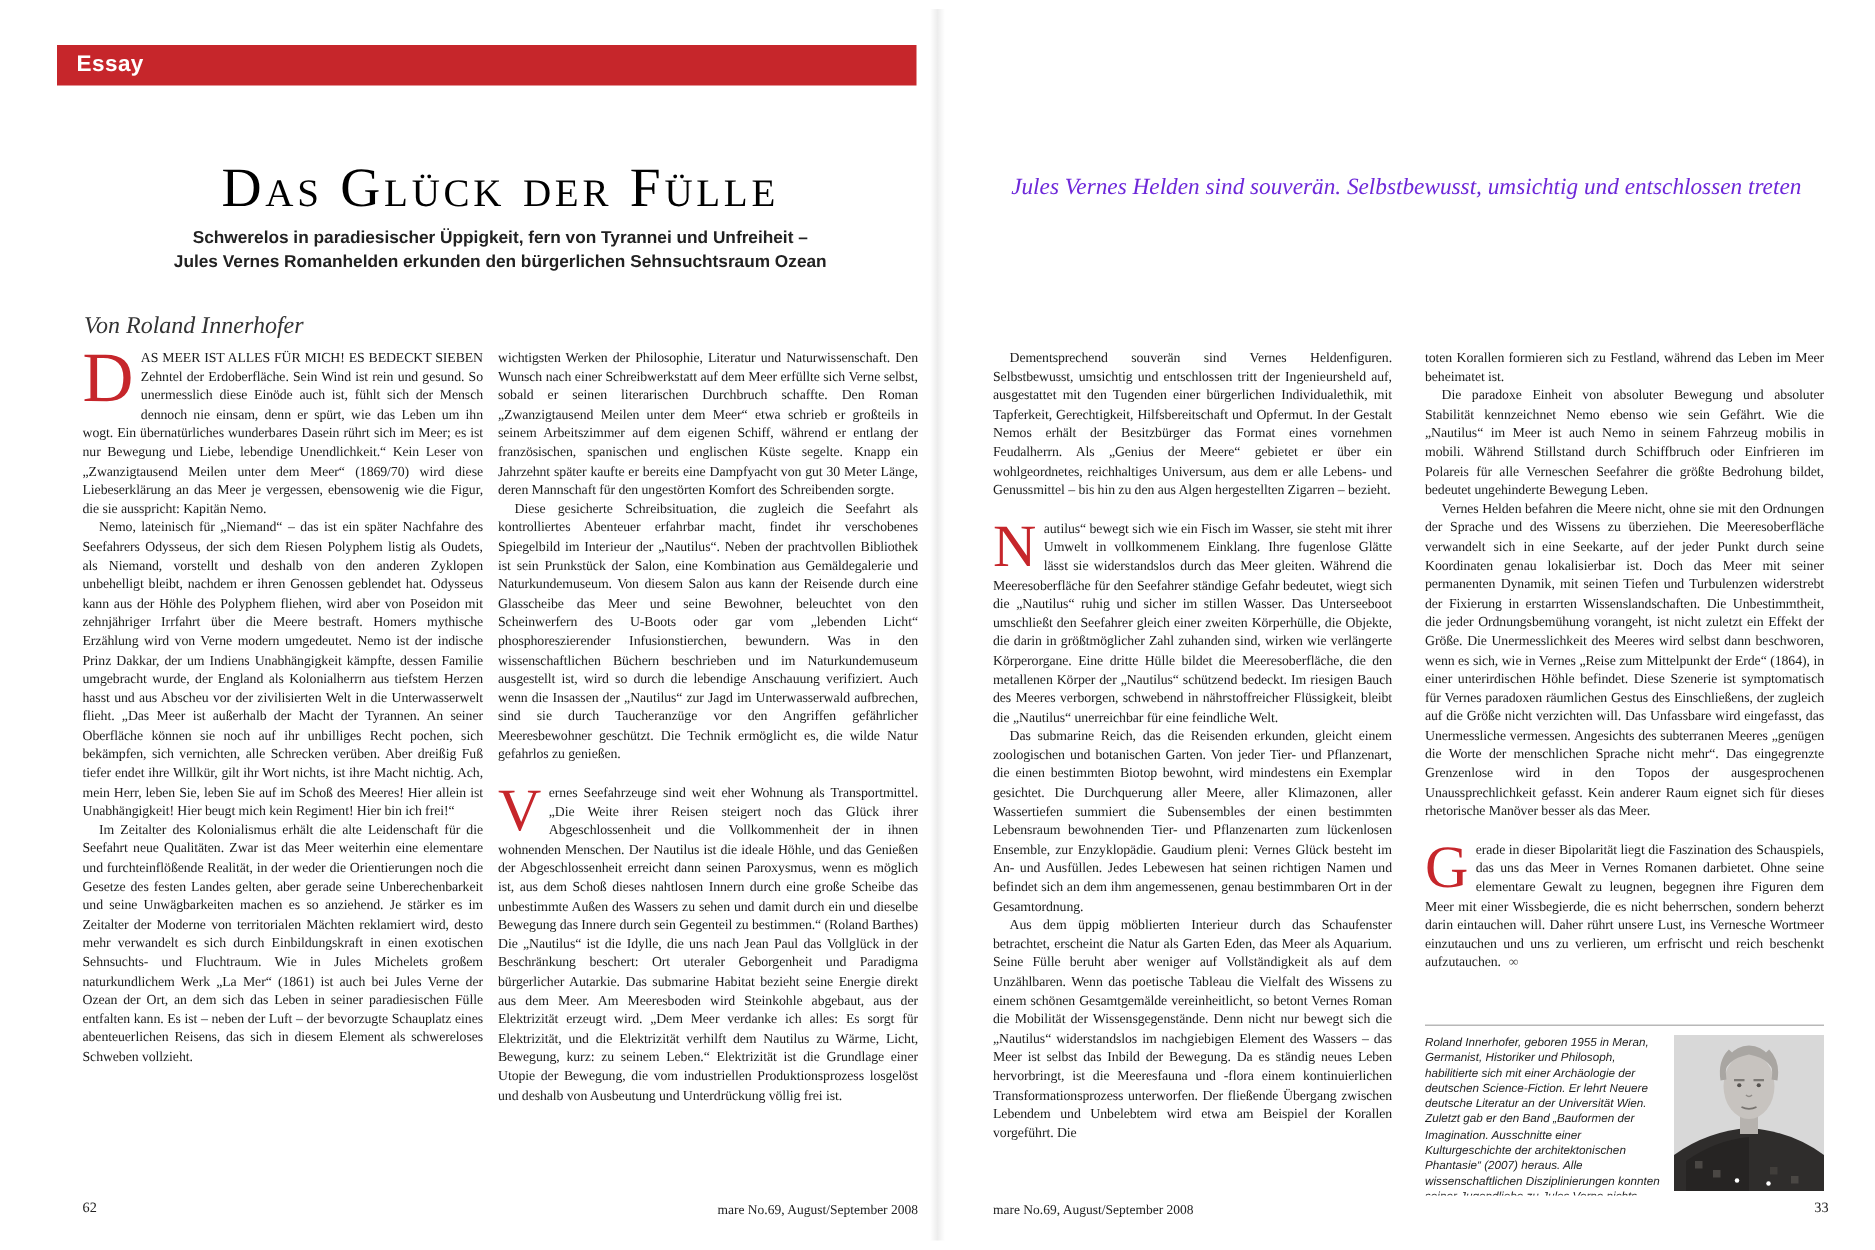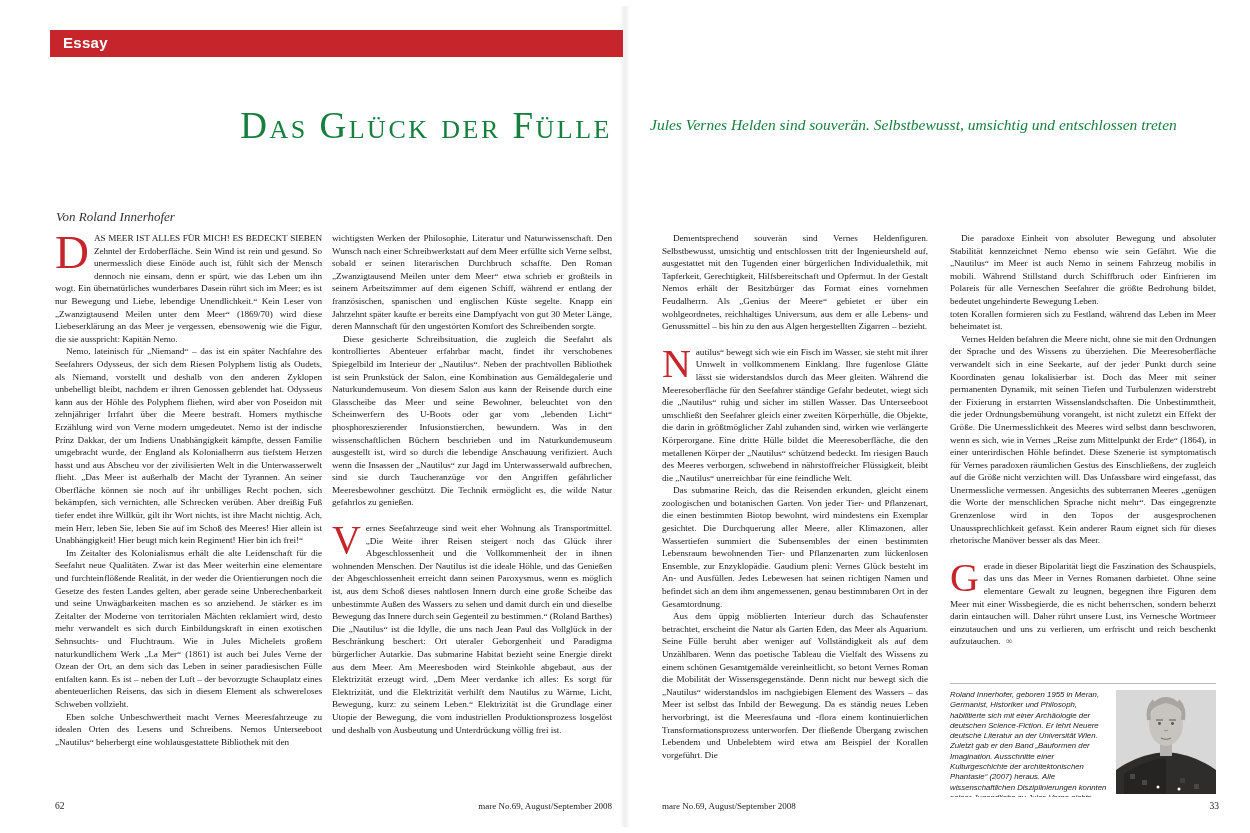--- a/index.html
+++ b/index.html
@@ -7,38 +7,38 @@
     position:relative; width:1250px; height:833px; background:#fff;
     font-family:"Liberation Serif", serif; color:#1b1b1b; overflow:hidden;
     hyphens:auto; -webkit-hyphens:auto;
   }
   .gutter {
     position:absolute; left:620px; top:6px; width:10px; height:821px;
     background:linear-gradient(to right, rgba(0,0,0,0) 0%, rgba(0,0,0,0.07) 50%, rgba(0,0,0,0) 100%);
   }
   
   .kicker-bar {
-    position:absolute; left:50px; top:30px; width:573px; height:27px;
+    position:absolute; left:38px; top:30px; width:573px; height:27px;
     background:#c6262b; color:#fff; box-sizing:border-box; padding-left:13px;
     font-family:"Liberation Sans", sans-serif; font-weight:bold;
     font-size:15px; line-height:26px; letter-spacing:0.3px;
   }
   .title {
     position:absolute; left:55px; top:104px; width:557px; margin:0;
-    text-align:right; font-weight:normal; font-variant:small-caps;
-    font-size:37px; letter-spacing:2.5px; color:#15803d; white-space:nowrap;
+    text-align:center; font-weight:normal; font-variant:small-caps;
+    font-size:37px; letter-spacing:2.5px; color:#000000; white-space:nowrap;
   }
   .subtitle {
     position:absolute; left:40px; top:152px; width:587px; text-align:center;
     font-family:"Liberation Sans", sans-serif; font-weight:bold;
     font-size:11.5px; line-height:15.5px; color:#222;
   }
   .byline {
     position:absolute; left:56px; top:209px; font-style:italic;
-    font-size:13px; color:#333;
+    font-size:16px; color:#333;
   }
   
   .columns { position:absolute; top:232px; height:565px; display:flex; }
   .columns-left  { left:55px;  width:557px; gap:10px; }
   .columns-right { left:662px; width:554px; gap:22px; }
   .col { overflow:hidden; position:relative; height:565px; }
   .col-1a { width:267px; } .col-1b { width:280px; }
   .col-r  { width:268px; }
   .para {
     margin:0; text-align:justify; font-size:9.2px; line-height:12.6px;
@@ -46,22 +46,22 @@
   }
   .para.indent { text-indent:11px; }
   .para.gap { margin-top:13px; }
   .dropcap {
     float:left; color:#c6262b; font-size:40px; line-height:33px;
     padding:1px 5px 0 0; font-family:"Liberation Serif", serif;
   }
   .dropcap-big { font-size:47px; line-height:39px; }
   
   .pullquote {
-    position:absolute; left:650px; top:112px; width:575px; 
-    font-style:italic; font-size:15.5px; line-height:25px; color:#15803d;
+    position:absolute; left:650px; top:112px; width:575px; text-align:center;
+    font-style:italic; font-size:15.5px; line-height:25px; color:#6d28d9;
   }
   .endmark { font-size:9px; color:#555; padding-left:3px; letter-spacing:0; }
   .bio {
     position:absolute; left:0; top:451px; width:268px; height:114px;
     border-top:1px solid #b8b8b8; padding-top:6px; box-sizing:border-box;
     display:flex; gap:8px;
   }
   .bio-text {
     width:158px; font-family:"Liberation Sans", sans-serif; font-style:italic;
     font-size:7.8px; line-height:10.3px; color:#222; text-align:left;
@@ -80,32 +80,35 @@
 <body>
 
 <div class="spread">
 
   <div class="kicker-bar">
     <span>Essay</span>
   </div>
 
   <h1 class="title">Das Glück der Fülle</h1>
 
+  <div class="subtitle">
+    <div>Schwerelos in paradiesischer Üppigkeit, fern von Tyrannei und Unfreiheit –</div>
+    <div>Jules Vernes Romanhelden erkunden den bürgerlichen Sehnsuchtsraum Ozean</div>
+  </div>
 
   <div class="byline">Von Roland Innerhofer</div>
 
   <div class="columns columns-left">
     <div class="col col-1a">
       <p class="para">
         <span class="dropcap dropcap-big">D</span>
         <span>AS MEER IST ALLES FÜR MICH! ES BEDECKT SIEBEN Zehntel der Erdoberfläche. Sein Wind ist rein und gesund. So unermesslich diese Einöde auch ist, fühlt sich der Mensch dennoch nie einsam, denn er spürt, wie das Leben um ihn wogt. Ein übernatürliches wunderbares Dasein rührt sich im Meer; es ist nur Bewegung und Liebe, lebendige Unendlichkeit.“ Kein Leser von „Zwanzigtausend Meilen unter dem Meer“ (1869/70) wird diese Liebeserklärung an das Meer je vergessen, ebensowenig wie die Figur, die sie ausspricht: Kapitän Nemo.</span>
       </p>
       <p class="para indent">Nemo, lateinisch für „Niemand“ – das ist ein später Nachfahre des Seefahrers Odysseus, der sich dem Riesen Polyphem listig als Oudets, als Niemand, vorstellt und deshalb von den anderen Zyklopen unbehelligt bleibt, nachdem er ihren Genossen geblendet hat. Odysseus kann aus der Höhle des Polyphem fliehen, wird aber von Poseidon mit zehnjähriger Irrfahrt über die Meere bestraft. Homers mythische Erzählung wird von Verne modern umgedeutet. Nemo ist der indische Prinz Dakkar, der um Indiens Unabhängigkeit kämpfte, dessen Familie umgebracht wurde, der England als Kolonialherrn aus tiefstem Herzen hasst und aus Abscheu vor der zivilisierten Welt in die Unterwasserwelt flieht. „Das Meer ist außerhalb der Macht der Tyrannen. An seiner Oberfläche können sie noch auf ihr unbilliges Recht pochen, sich bekämpfen, sich vernichten, alle Schrecken verüben. Aber dreißig Fuß tiefer endet ihre Willkür, gilt ihr Wort nichts, ist ihre Macht nichtig. Ach, mein Herr, leben Sie, leben Sie auf im Schoß des Meeres! Hier allein ist Unabhängigkeit! Hier beugt mich kein Regiment! Hier bin ich frei!“</p>
       <p class="para indent">Im Zeitalter des Kolonialismus erhält die alte Leidenschaft für die Seefahrt neue Qualitäten. Zwar ist das Meer weiterhin eine elementare und furchteinflößende Realität, in der weder die Orientierungen noch die Gesetze des festen Landes gelten, aber gerade seine Unberechenbarkeit und seine Unwägbarkeiten machen es so anziehend. Je stärker es im Zeitalter der Moderne von territorialen Mächten reklamiert wird, desto mehr verwandelt es sich durch Einbildungskraft in einen exotischen Sehnsuchts- und Fluchtraum. Wie in Jules Michelets großem naturkundlichem Werk „La Mer“ (1861) ist auch bei Jules Verne der Ozean der Ort, an dem sich das Leben in seiner paradiesischen Fülle entfalten kann. Es ist – neben der Luft – der bevorzugte Schauplatz eines abenteuerlichen Reisens, das sich in diesem Element als schwereloses Schweben vollzieht.</p>
-      <p class="para indent">Eben solche Unbeschwertheit macht Vernes Meeresfahrzeuge zu idealen Orten des Lesens und Schreibens. Nemos Unterseeboot „Nautilus“ beherbergt eine wohlausgestattete Bibliothek mit den</p>
     </div>
     <div class="col col-1b">
       <p class="para">wichtigsten Werken der Philosophie, Literatur und Naturwissenschaft. Den Wunsch nach einer Schreibwerkstatt auf dem Meer erfüllte sich Verne selbst, sobald er seinen literarischen Durchbruch schaffte. Den Roman „Zwanzigtausend Meilen unter dem Meer“ etwa schrieb er großteils in seinem Arbeitszimmer auf dem eigenen Schiff, während er entlang der französischen, spanischen und englischen Küste segelte. Knapp ein Jahrzehnt später kaufte er bereits eine Dampfyacht von gut 30 Meter Länge, deren Mannschaft für den ungestörten Komfort des Schreibenden sorgte.</p>
       <p class="para indent">Diese gesicherte Schreibsituation, die zugleich die Seefahrt als kontrolliertes Abenteuer erfahrbar macht, findet ihr verschobenes Spiegelbild im Interieur der „Nautilus“. Neben der prachtvollen Bibliothek ist sein Prunkstück der Salon, eine Kombination aus Gemäldegalerie und Naturkundemuseum. Von diesem Salon aus kann der Reisende durch eine Glasscheibe das Meer und seine Bewohner, beleuchtet von den Scheinwerfern des U-Boots oder gar vom „lebenden Licht“ phosphoreszierender Infusionstierchen, bewundern. Was in den wissenschaftlichen Büchern beschrieben und im Naturkundemuseum ausgestellt ist, wird so durch die lebendige Anschauung verifiziert. Auch wenn die Insassen der „Nautilus“ zur Jagd im Unterwasserwald aufbrechen, sind sie durch Taucheranzüge vor den Angriffen gefährlicher Meeresbewohner geschützt. Die Technik ermöglicht es, die wilde Natur gefahrlos zu genießen.</p>
       <p class="para gap">
         <span class="dropcap">V</span>
         <span>ernes Seefahrzeuge sind weit eher Wohnung als Transportmittel. „Die Weite ihrer Reisen steigert noch das Glück ihrer Abgeschlossenheit und die Vollkommenheit der in ihnen wohnenden Menschen. Der Nautilus ist die ideale Höhle, und das Genießen der Abgeschlossenheit erreicht dann seinen Paroxysmus, wenn es möglich ist, aus dem Schoß dieses nahtlosen Innern durch eine große Scheibe das unbestimmte Außen des Wassers zu sehen und damit durch ein und dieselbe Bewegung das Innere durch sein Gegenteil zu bestimmen.“ (Roland Barthes) Die „Nautilus“ ist die Idylle, die uns nach Jean Paul das Vollglück in der Beschränkung beschert: Ort uteraler Geborgenheit und Paradigma bürgerlicher Autarkie. Das submarine Habitat bezieht seine Energie direkt aus dem Meer. Am Meeresboden wird Steinkohle abgebaut, aus der Elektrizität erzeugt wird. „Dem Meer verdanke ich alles: Es sorgt für Elektrizität, und die Elektrizität verhilft dem Nautilus zu Wärme, Licht, Bewegung, kurz: zu seinem Leben.“ Elektrizität ist die Grundlage einer Utopie der Bewegung, die vom industriellen Produktionsprozess losgelöst und deshalb von Ausbeutung und Unterdrückung völlig frei ist.</span>
       </p>
     </div>
   </div>
@@ -125,22 +128,22 @@
     <div class="col col-r">
       <p class="para indent">Dementsprechend souverän sind Vernes Heldenfiguren. Selbstbewusst, umsichtig und entschlossen tritt der Ingenieursheld auf, ausgestattet mit den Tugenden einer bürgerlichen Individualethik, mit Tapferkeit, Gerechtigkeit, Hilfsbereitschaft und Opfermut. In der Gestalt Nemos erhält der Besitzbürger das Format eines vornehmen Feudalherrn. Als „Genius der Meere“ gebietet er über ein wohlgeordnetes, reichhaltiges Universum, aus dem er alle Lebens- und Genussmittel – bis hin zu den aus Algen hergestellten Zigarren – bezieht.</p>
       <p class="para gap">
         <span class="dropcap">N</span>
         <span>autilus“ bewegt sich wie ein Fisch im Wasser, sie steht mit ihrer Umwelt in vollkommenem Einklang. Ihre fugenlose Glätte lässt sie widerstandslos durch das Meer gleiten. Während die Meeresoberfläche für den Seefahrer ständige Gefahr bedeutet, wiegt sich die „Nautilus“ ruhig und sicher im stillen Wasser. Das Unterseeboot umschließt den Seefahrer gleich einer zweiten Körperhülle, die Objekte, die darin in größtmöglicher Zahl zuhanden sind, wirken wie verlängerte Körperorgane. Eine dritte Hülle bildet die Meeresoberfläche, die den metallenen Körper der „Nautilus“ schützend bedeckt. Im riesigen Bauch des Meeres verborgen, schwebend in nährstoffreicher Flüssigkeit, bleibt die „Nautilus“ unerreichbar für eine feindliche Welt.</span>
       </p>
       <p class="para indent">Das submarine Reich, das die Reisenden erkunden, gleicht einem zoologischen und botanischen Garten. Von jeder Tier- und Pflanzenart, die einen bestimmten Biotop bewohnt, wird mindestens ein Exemplar gesichtet. Die Durchquerung aller Meere, aller Klimazonen, aller Wassertiefen summiert die Subensembles der einen bestimmten Lebensraum bewohnenden Tier- und Pflanzenarten zum lückenlosen Ensemble, zur Enzyklopädie. Gaudium pleni: Vernes Glück besteht im An- und Ausfüllen. Jedes Lebewesen hat seinen richtigen Namen und befindet sich an dem ihm angemessenen, genau bestimmbaren Ort in der Gesamtordnung.</p>
       <p class="para indent">Aus dem üppig möblierten Interieur durch das Schaufenster betrachtet, erscheint die Natur als Garten Eden, das Meer als Aquarium. Seine Fülle beruht aber weniger auf Vollständigkeit als auf dem Unzählbaren. Wenn das poetische Tableau die Vielfalt des Wissens zu einem schönen Gesamtgemälde vereinheitlicht, so betont Vernes Roman die Mobilität der Wissensgegenstände. Denn nicht nur bewegt sich die „Nautilus“ widerstandslos im nachgiebigen Element des Wassers – das Meer ist selbst das Inbild der Bewegung. Da es ständig neues Leben hervorbringt, ist die Meeresfauna und -flora einem kontinuierlichen Transformationsprozess unterworfen. Der fließende Übergang zwischen Lebendem und Unbelebtem wird etwa am Beispiel der Korallen vorgeführt. Die</p>
     </div>
     <div class="col col-r">
+      <p class="para">toten Korallen formieren sich zu Festland, während das Leben im Meer beheimatet ist.</p>
       <p class="para indent">Die paradoxe Einheit von absoluter Bewegung und absoluter Stabilität kennzeichnet Nemo ebenso wie sein Gefährt. Wie die „Nautilus“ im Meer ist auch Nemo in seinem Fahrzeug mobilis in mobili. Während Stillstand durch Schiffbruch oder Einfrieren im Polareis für alle Verneschen Seefahrer die größte Bedrohung bildet, bedeutet ungehinderte Bewegung Leben.</p>
-      <p class="para">toten Korallen formieren sich zu Festland, während das Leben im Meer beheimatet ist.</p>
       <p class="para indent">Vernes Helden befahren die Meere nicht, ohne sie mit den Ordnungen der Sprache und des Wissens zu überziehen. Die Meeresoberfläche verwandelt sich in eine Seekarte, auf der jeder Punkt durch seine Koordinaten genau lokalisierbar ist. Doch das Meer mit seiner permanenten Dynamik, mit seinen Tiefen und Turbulenzen widerstrebt der Fixierung in erstarrten Wissenslandschaften. Die Unbestimmtheit, die jeder Ordnungsbemühung vorangeht, ist nicht zuletzt ein Effekt der Größe. Die Unermesslichkeit des Meeres wird selbst dann beschworen, wenn es sich, wie in Vernes „Reise zum Mittelpunkt der Erde“ (1864), in einer unterirdischen Höhle befindet. Diese Szenerie ist symptomatisch für Vernes paradoxen räumlichen Gestus des Einschließens, der zugleich auf die Größe nicht verzichten will. Das Unfassbare wird eingefasst, das Unermessliche vermessen. Angesichts des subterranen Meeres „genügen die Worte der menschlichen Sprache nicht mehr“. Das eingegrenzte Grenzenlose wird in den Topos der ausgesprochenen Unaussprechlichkeit gefasst. Kein anderer Raum eignet sich für dieses rhetorische Manöver besser als das Meer.</p>
       <p class="para gap">
         <span class="dropcap">G</span>
         <span>erade in dieser Bipolarität liegt die Faszination des Schauspiels, das uns das Meer in Vernes Romanen darbietet. Ohne seine elementare Gewalt zu leugnen, begegnen ihre Figuren dem Meer mit einer Wissbegierde, die es nicht beherrschen, sondern beherzt darin eintauchen will. Daher rührt unsere Lust, ins Vernesche Wortmeer einzutauchen und uns zu verlieren, um erfrischt und reich beschenkt aufzutauchen.</span>
         <span class="endmark">∞</span>
       </p>
 
       <div class="bio">
         <div class="bio-text">Roland Innerhofer, geboren 1955 in Meran, Germanist, Historiker und Philosoph, habilitierte sich mit einer Archäologie der deutschen Science-Fiction. Er lehrt Neuere deutsche Literatur an der Universität Wien. Zuletzt gab er den Band „Bauformen der Imagination. Ausschnitte einer Kulturgeschichte der architektonischen Phantasie“ (2007) heraus. Alle wissenschaftlichen Disziplinierungen konnten seiner Jugendliebe zu Jules Verne nichts anhaben – im Gegenteil, sie stachelten sie nur noch mehr an.</div>
         <div class="bio-photo">

